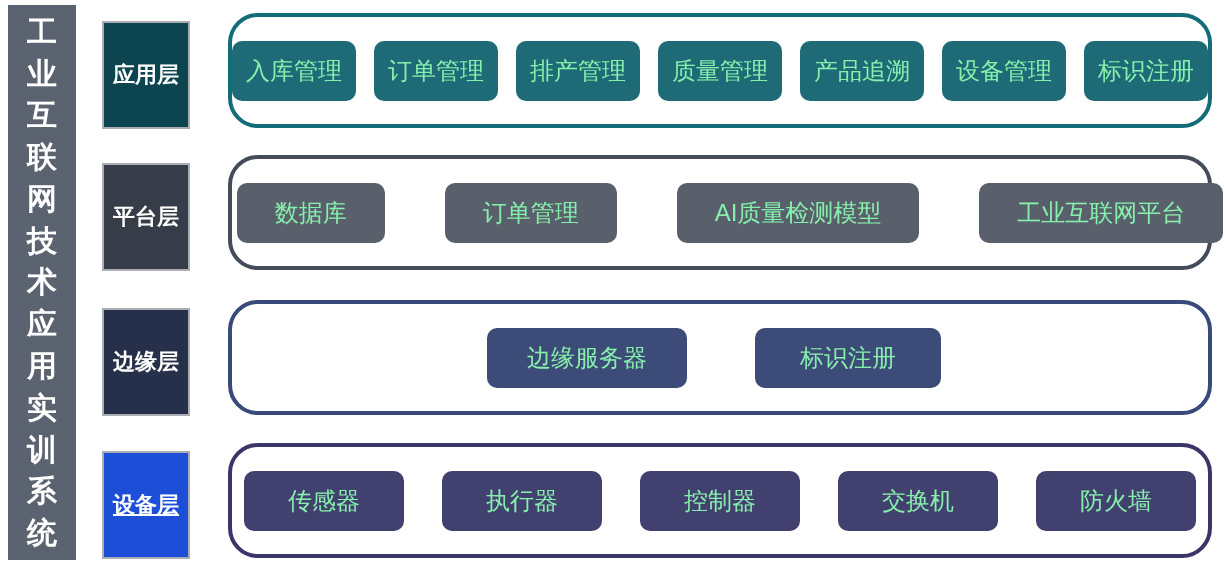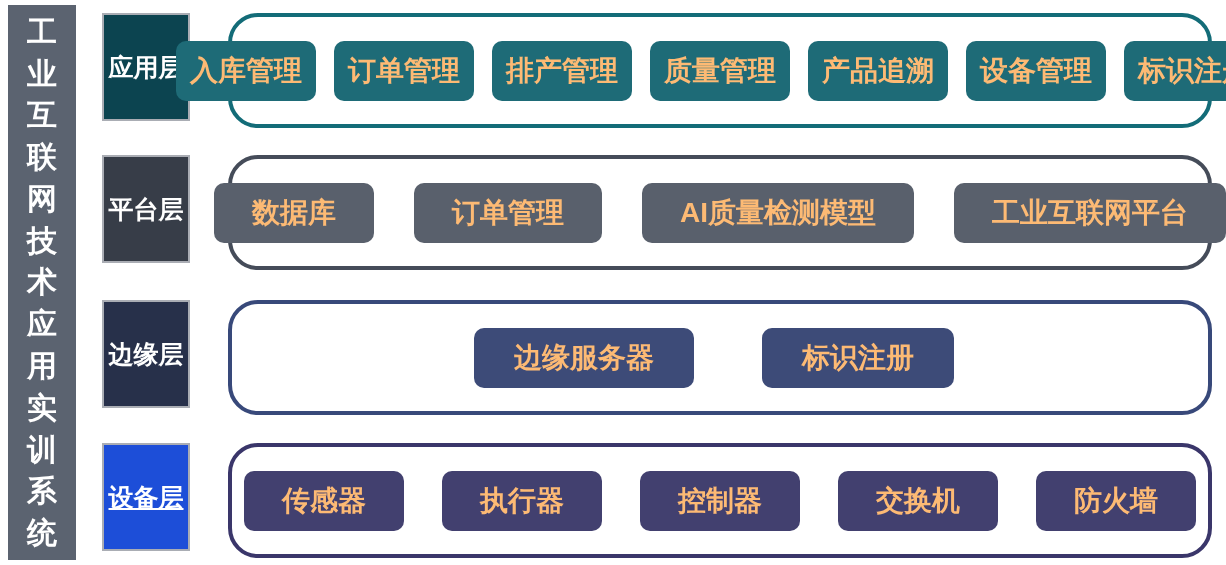--- a/index.html
+++ b/index.html
@@ -30,29 +30,29 @@
 
   
   .row { position: absolute; left: 0; width: 100%; height: 115px; }
   .row-app      { top: 13px;  }
   .row-platform { top: 155px; }
   .row-edge     { top: 300px; }
   .row-device   { top: 443px; }
 
   .layer-label {
     position: absolute;
-    left: 102px; top: 0;
+    left: 102px; top: 8px;
     width: 88px; height: 108px;
     box-sizing: border-box;
     border: 2px solid #aaadb4;
     display: flex;
     align-items: center;
     justify-content: center;
     color: #ffffff;
-    font-size: 25px;
+    font-size: 22px;
     font-weight: bold;
   }
 
   .layer-box {
     position: absolute;
     left: 228px; top: 0;
     width: 984px; height: 115px;
     box-sizing: border-box;
     border: 4px solid;
     border-radius: 30px;
@@ -61,40 +61,40 @@
     align-items: center;
     justify-content: center;
   }
 
   .chips { display: flex; align-items: center; }
 
   .chip {
     height: 60px;
     box-sizing: border-box;
     border-radius: 10px;
-    color: #fdba74;
-    font-size: 28px;
-    font-weight: bold;
+    color: #86efac;
+    font-size: 24px;
+    font-weight: normal;
     display: flex;
     align-items: center;
     justify-content: center;
     white-space: nowrap;
   }
 
   
   .row-app .layer-label { background: #0c4450; }
   .row-app .layer-box   { border-color: #136c78; }
   .row-app .chips       { gap: 18px; }
   .row-app .chip        { background: #1e6b77; min-width: 121px; padding: 0 14px; }
 
   
   .row-platform .layer-label { background: #373d48; font-family: Liberation Serif, serif; }
   .row-platform .layer-box   { border-color: #454c59; }
   .row-platform .chips       { gap: 40px; }
-  .row-platform .chip        { background: #59606c; padding: 0 38px; }
+  .row-platform .chip        { background: #59606c; padding: 0 38px; margin-left: 20px; }
 
   
   .row-edge .layer-label { background: #27304a; }
   .row-edge .layer-box   { border-color: #38497a; }
   .row-edge .chips       { gap: 68px; position: relative; left: -30px; margin-left: 48px; }
   .row-edge .chip        { background: #3d4b78; min-width: 186px; padding: 0 40px; }
 
   
   .row-device .layer-label { background: #1d4ed8; text-decoration: underline; }
   .row-device .layer-box   { border-color: #3a366a; }

